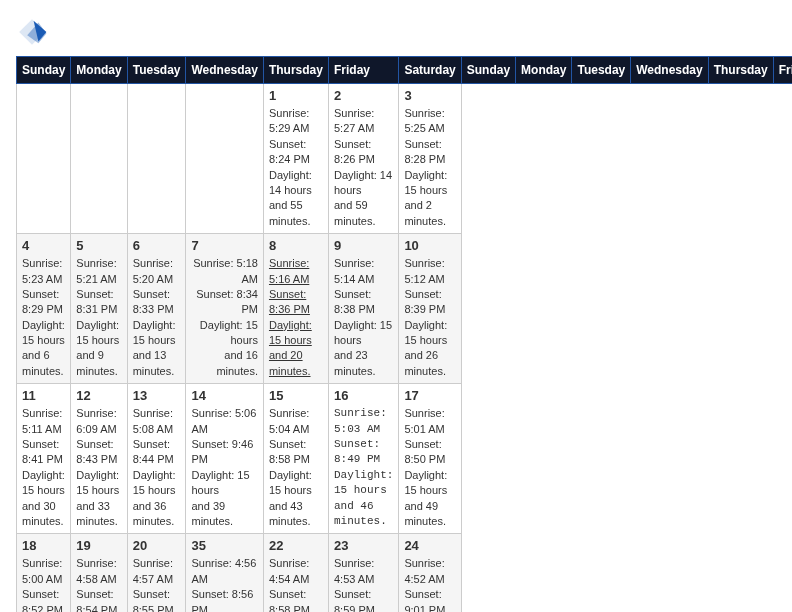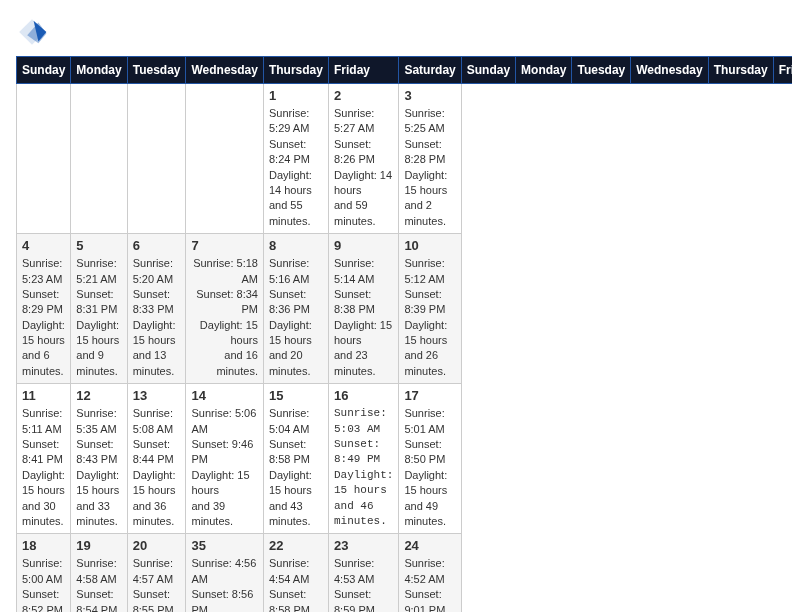--- a/index.html
+++ b/index.html
@@ -179,21 +179,21 @@
         </td>
         <td>
           <div class="day-num">7</div>
           <div class="day-info" style="white-space: pre-line; text-align: right;">Sunrise: 5:18 AM
 Sunset: 8:34 PM
 Daylight: 15 hours
 and 16 minutes.</div>
         </td>
         <td>
           <div class="day-num">8</div>
-          <div class="day-info" style="white-space: pre-line;">Sunrise: 5:16 AM
+          <div class="day-info" style="white-space: pre-line; text-decoration: underline;">Sunrise: 5:16 AM
 Sunset: 8:36 PM
 Daylight: 15 hours
 and 20 minutes.</div>
         </td>
         <td>
           <div class="day-num">9</div>
           <div class="day-info" style="white-space: pre-line;">Sunrise: 5:14 AM
 Sunset: 8:38 PM
 Daylight: 15 hours
 and 23 minutes.</div>
@@ -209,21 +209,21 @@
       <tr>
         <td>
           <div class="day-num">11</div>
           <div class="day-info" style="white-space: pre-line;">Sunrise: 5:11 AM
 Sunset: 8:41 PM
 Daylight: 15 hours
 and 30 minutes.</div>
         </td>
         <td>
           <div class="day-num">12</div>
-          <div class="day-info" style="white-space: pre-line;">Sunrise: 5:35 AM
+          <div class="day-info" style="white-space: pre-line;">Sunrise: 6:09 AM
 Sunset: 8:43 PM
 Daylight: 15 hours
 and 33 minutes.</div>
         </td>
         <td>
           <div class="day-num">13</div>
           <div class="day-info" style="white-space: pre-line;">Sunrise: 5:08 AM
 Sunset: 8:44 PM
 Daylight: 15 hours
 and 36 minutes.</div>

